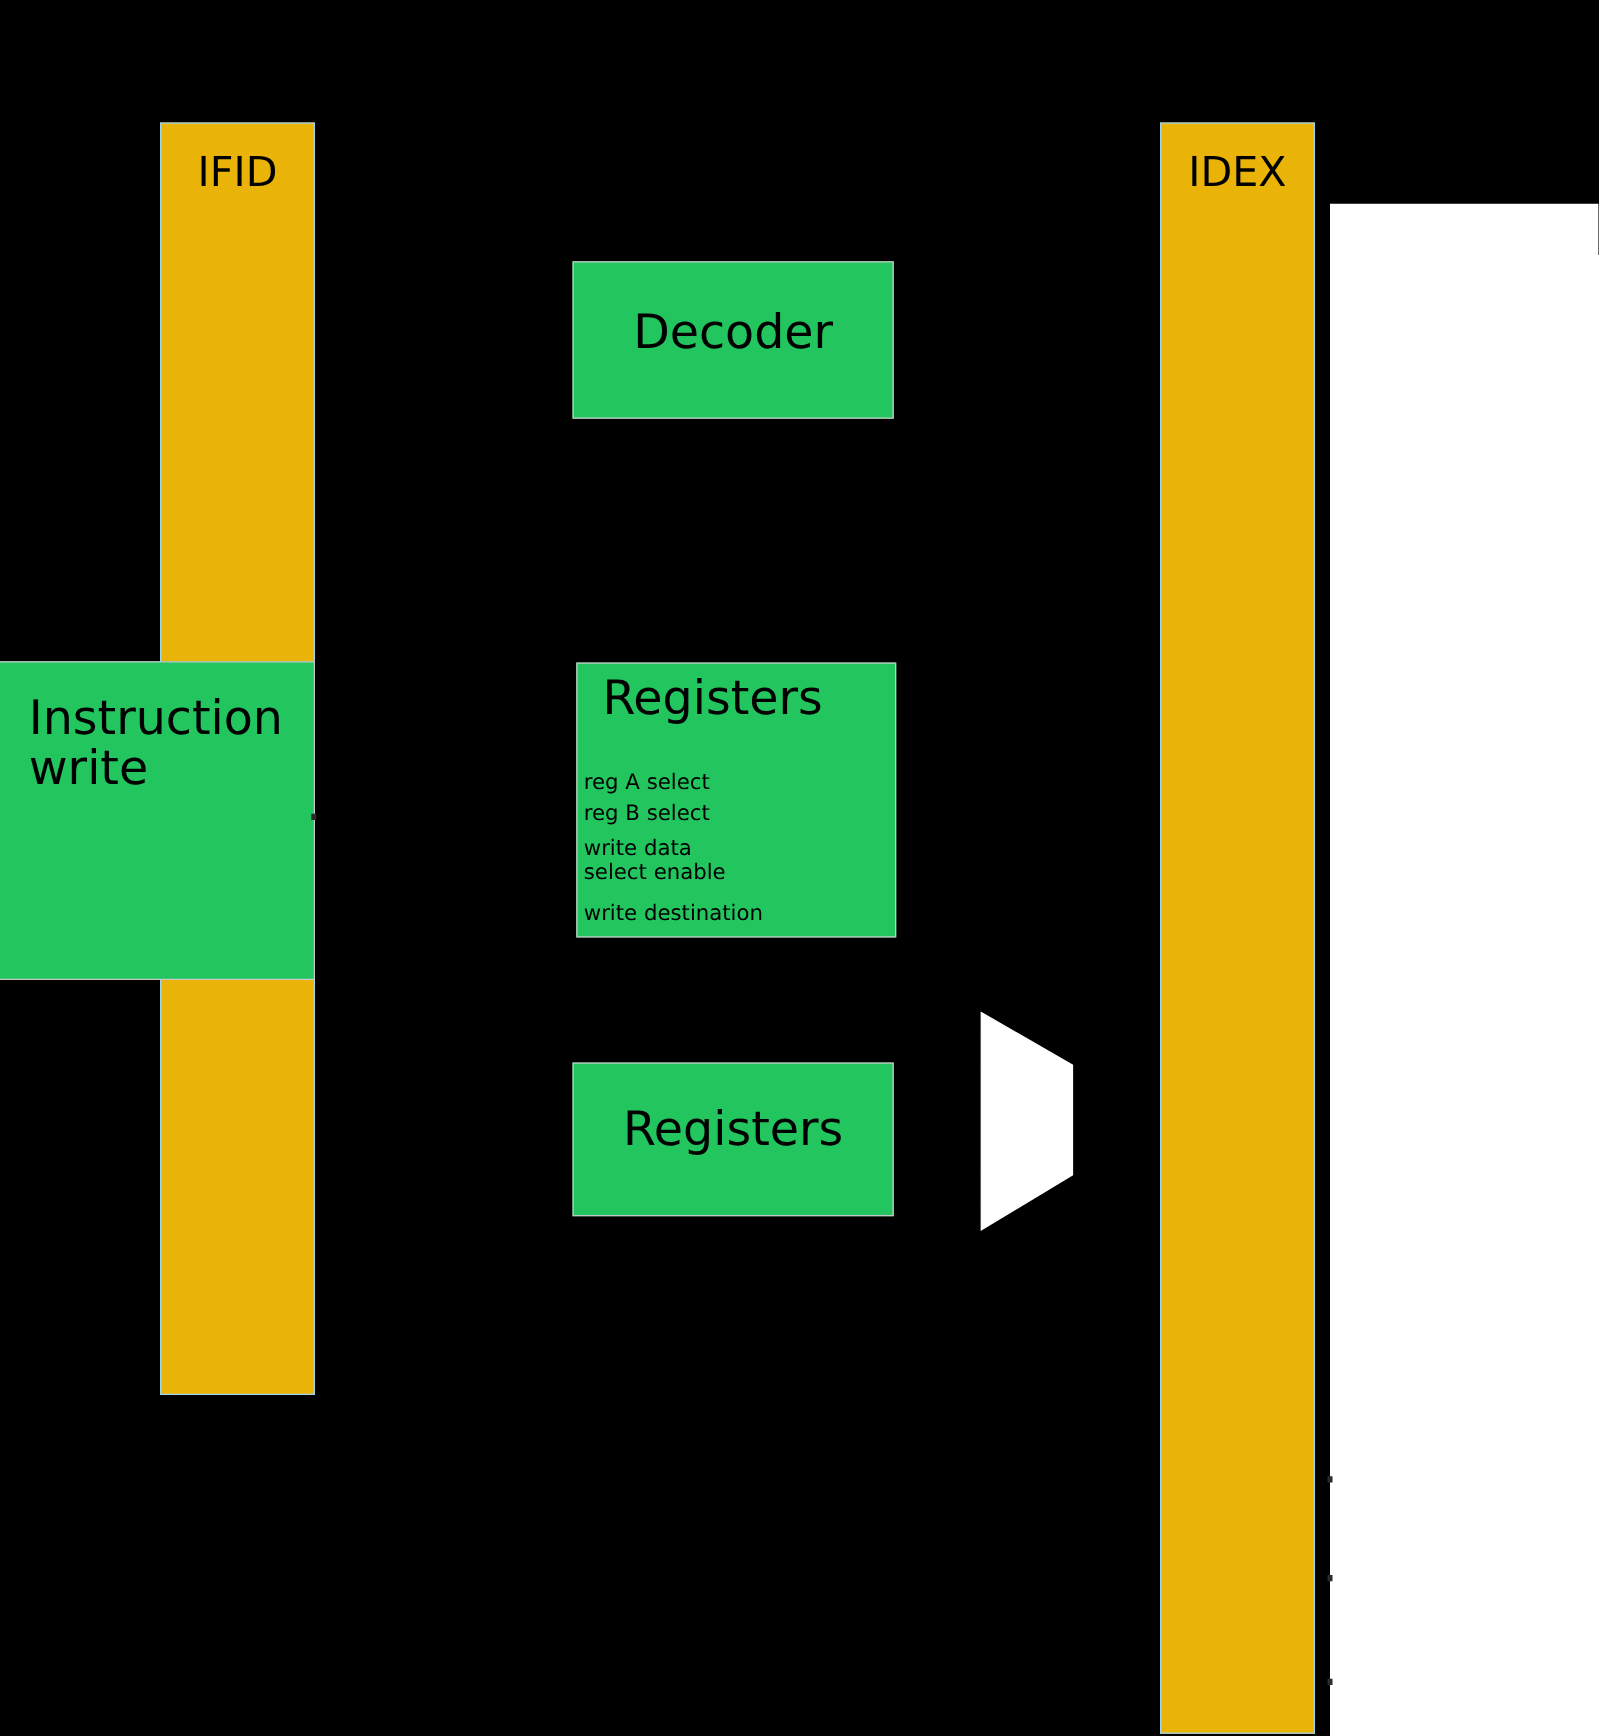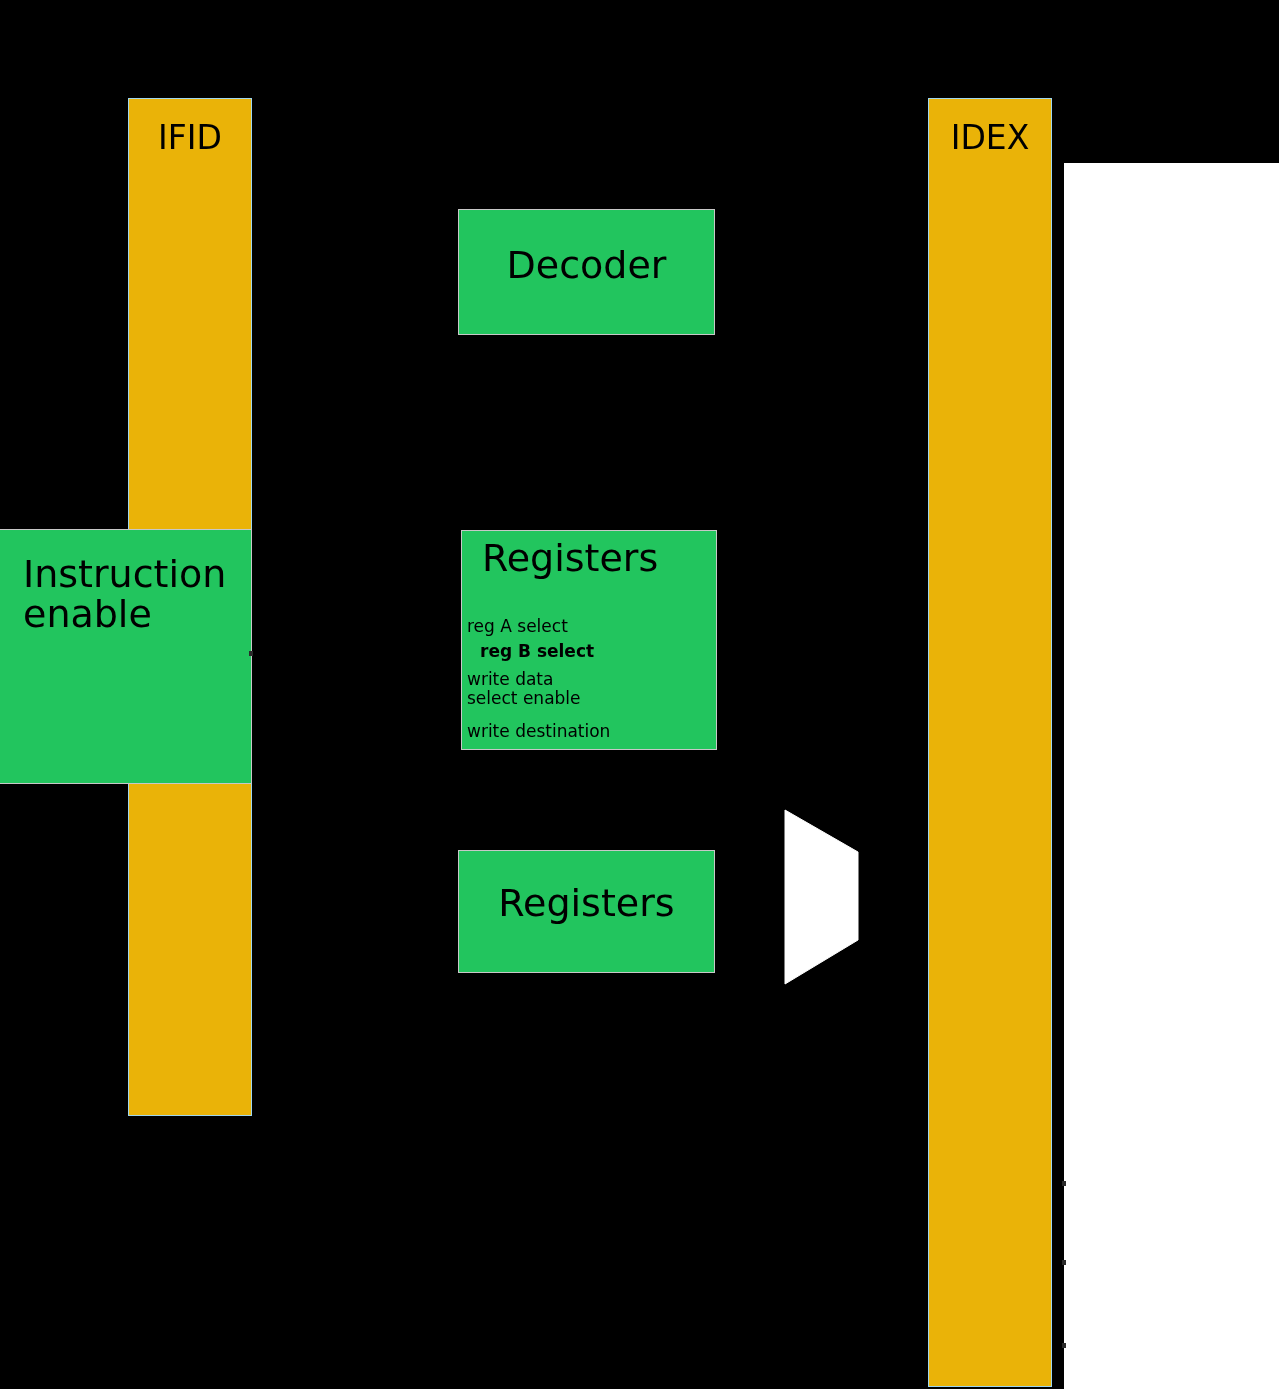--- a/index.html
+++ b/index.html
@@ -98,33 +98,33 @@
   <div class="pipe-bar" style="left:128px; top:98px; width:124px; height:1018px;">
     <div class="pipe-bar-label" style="top:22px;">IFID</div>
   </div>
 
   <div class="pipe-bar" style="left:915px; top:98px; width:124px; height:1289px;margin-left:13px;">
     <div class="pipe-bar-label" style="top:22px;">IDEX</div>
   </div>
 
   <div class="unit-box" style="left:-8px; top:529px; width:260px; height:255px;">
     <div class="unit-title" style="left:30px; top:25px; width:220px;">Instruction
-enable</div>
+write</div>
   </div>
   <div class="port-tick" style="left:249px; top:651px;"></div>
 
   <div class="unit-box" style="left:458px; top:209px; width:257px; height:126px;">
     <div class="unit-title centered" style="top:36px;">Decoder</div>
   </div>
 
   <div class="unit-box" style="left:461px; top:530px; width:256px; height:220px;">
     <div class="unit-title" style="left:20px; top:8px;">Registers</div>
 
     <div class="signal-label" style="left:5px; top:87px;">reg A select</div>
-    <div class="signal-label" style="left:18px; top:112px;font-weight:bold;">reg B select</div>
+    <div class="signal-label" style="left:5px; top:112px;">reg B select</div>
     <div class="signal-label" style="left:5px; top:140px;">write data</div>
     <div class="signal-label" style="left:5px; top:159px;">select enable</div>
     <div class="signal-label" style="left:5px; top:192px;">write destination</div>
   </div>
 
   <div class="unit-box" style="left:458px; top:850px; width:257px; height:123px;">
     <div class="unit-title centered" style="top:33px;">Registers</div>
   </div>
 
   <div class="mux" style="left:783px; top:808px; width:78px; height:178px;">

